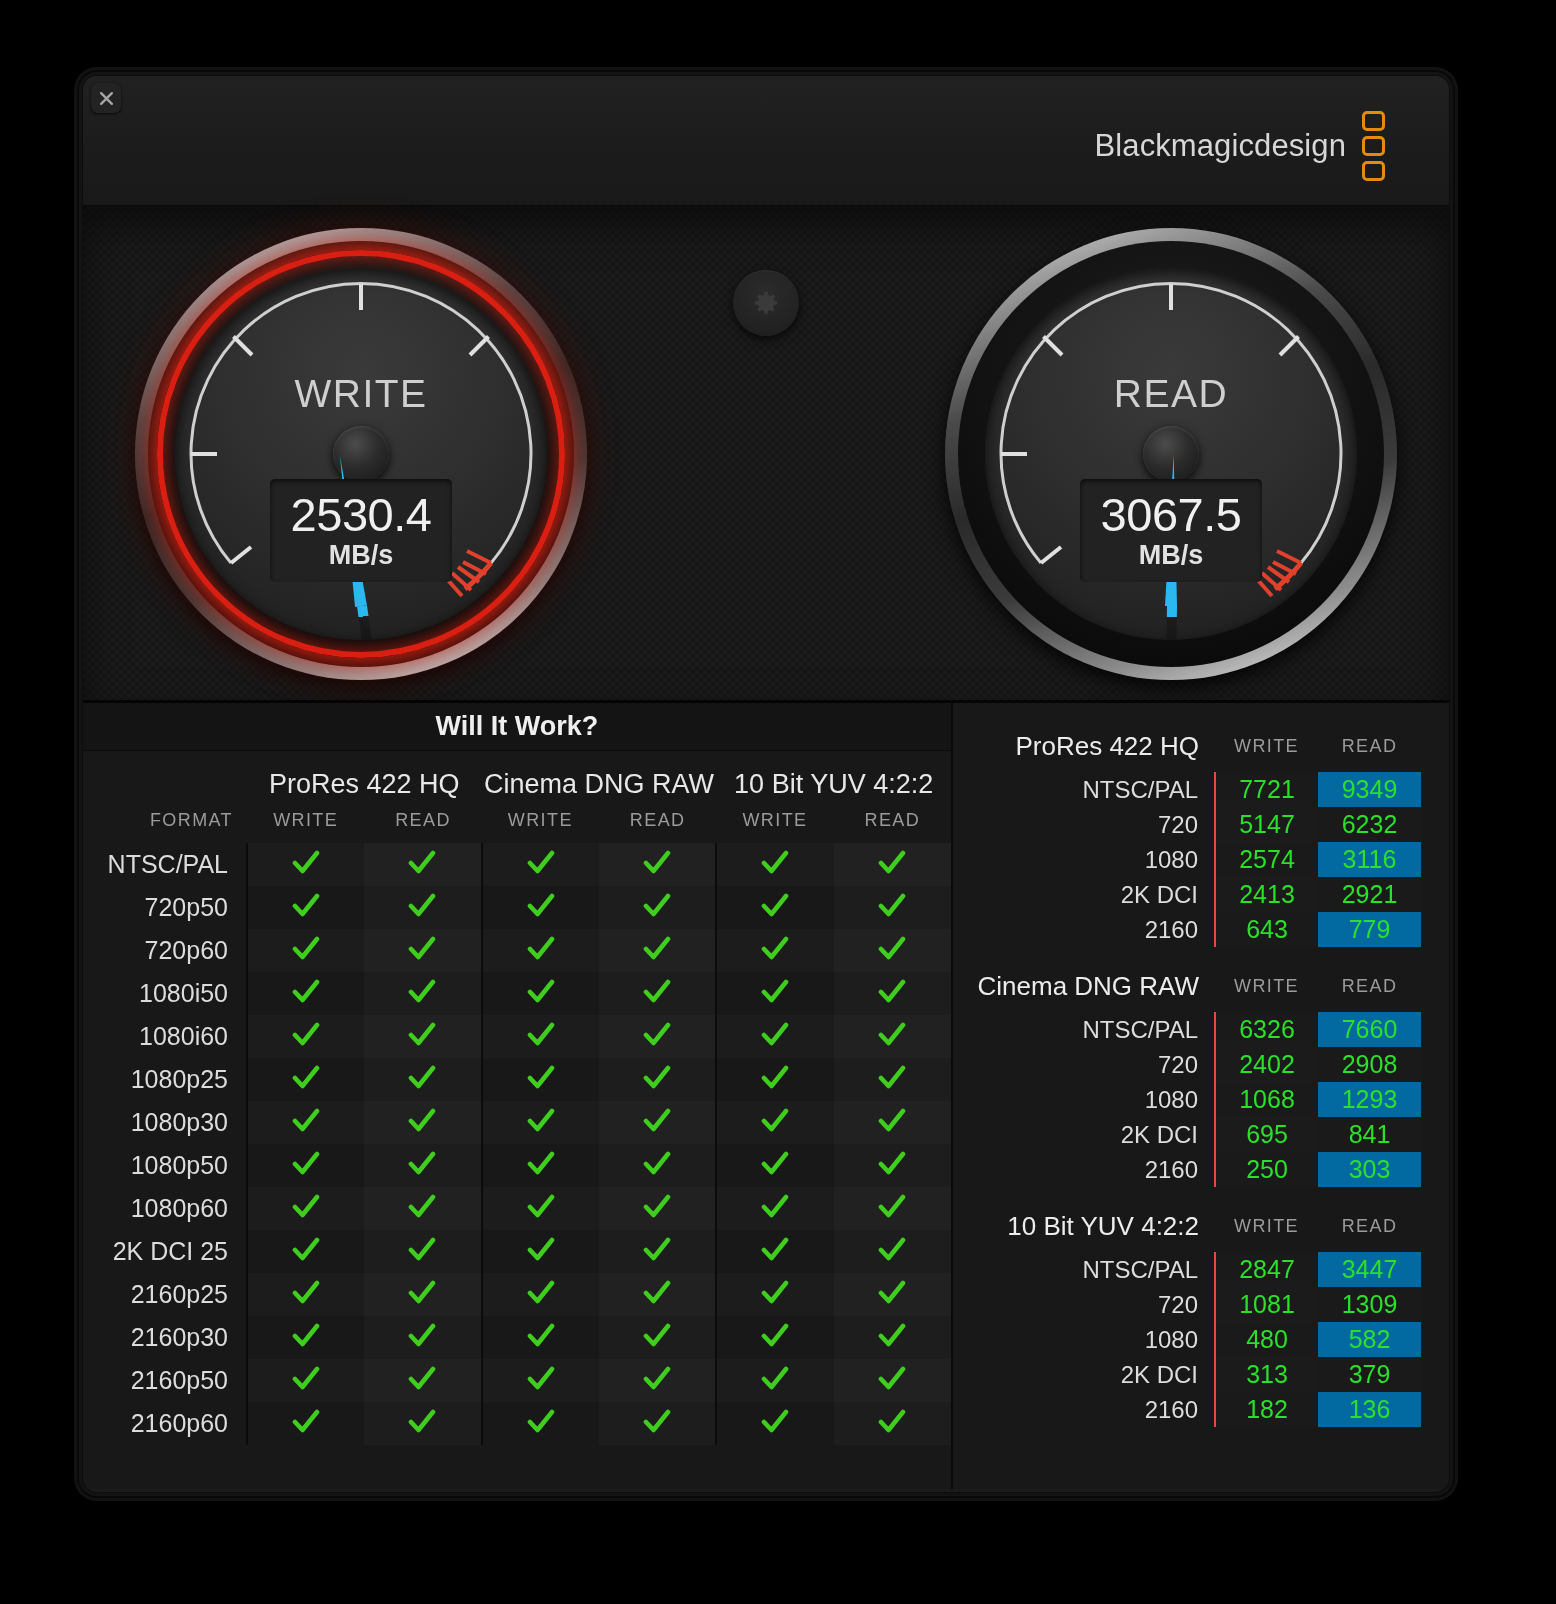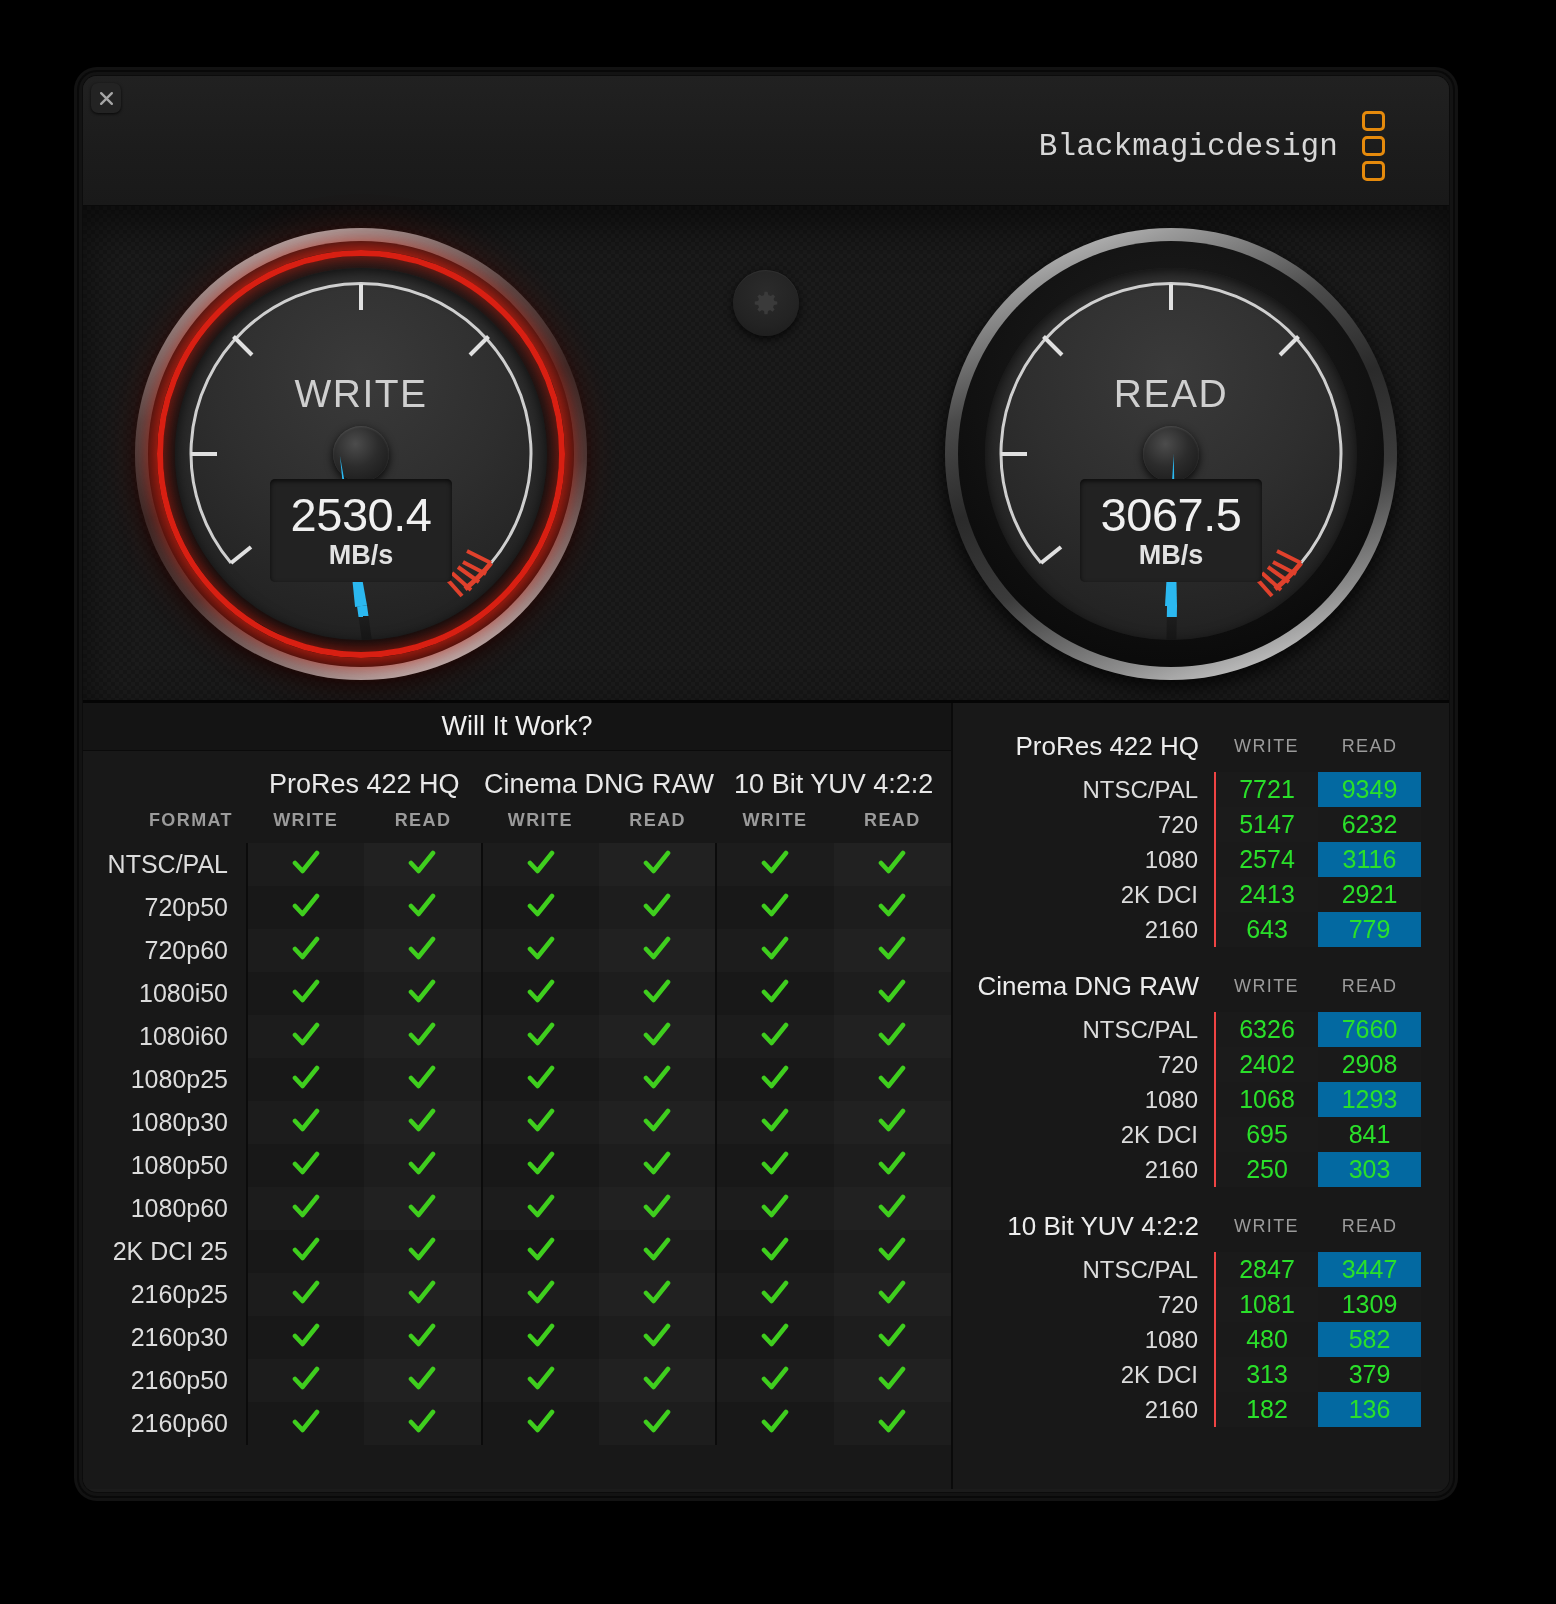--- a/index.html
+++ b/index.html
@@ -68,22 +68,21 @@
     font-weight: 400;
     color: #ededed;
     letter-spacing: -0.2px;
   }
   .brand {
     position: absolute;
     right: 64px;
     top: 35px;
     display: flex;
     align-items: center;
-    gap: 24px;
-    font-family: Liberation Mono, monospace;
+    gap: 16px;
   }
   .brand-text {
     font-size: 31px;
     color: #d7d7d7;
     font-weight: 300;
     letter-spacing: 0.1px;
   }
   .brand-mark {
     display: flex;
     flex-direction: column;
@@ -309,21 +308,21 @@
   .panel-head {
     height: 48px;
     background: #141414;
     border-bottom: 1px solid #0b0b0b;
     display: flex;
     align-items: center;
     justify-content: center;
   }
   .panel-head-title {
     font-size: 27px;
-    font-weight: 400;
+    font-weight: 700;
     color: #efefef;
   }
 
   
   .wiw {
     width: 100%;
     border-collapse: collapse;
     table-layout: fixed;
   }
   .wiw th, .wiw td { padding: 0; }
@@ -336,21 +335,20 @@
     color: #e8e8e8;
     font-weight: 400;
     padding: 18px 0 2px;
   }
   .sub-head td {
     text-align: center;
     font-size: 18px;
     color: #9b9b9b;
     letter-spacing: 1.4px;
     padding: 8px 0 12px;
-    font-weight: bold;
   }
   .sub-head td.fmt {
     text-align: right;
     padding-right: 14px;
   }
 
   .wiw tbody tr { height: 43px; }
   .wiw tbody td.fmt {
     text-align: right;
     padding-right: 18px;

